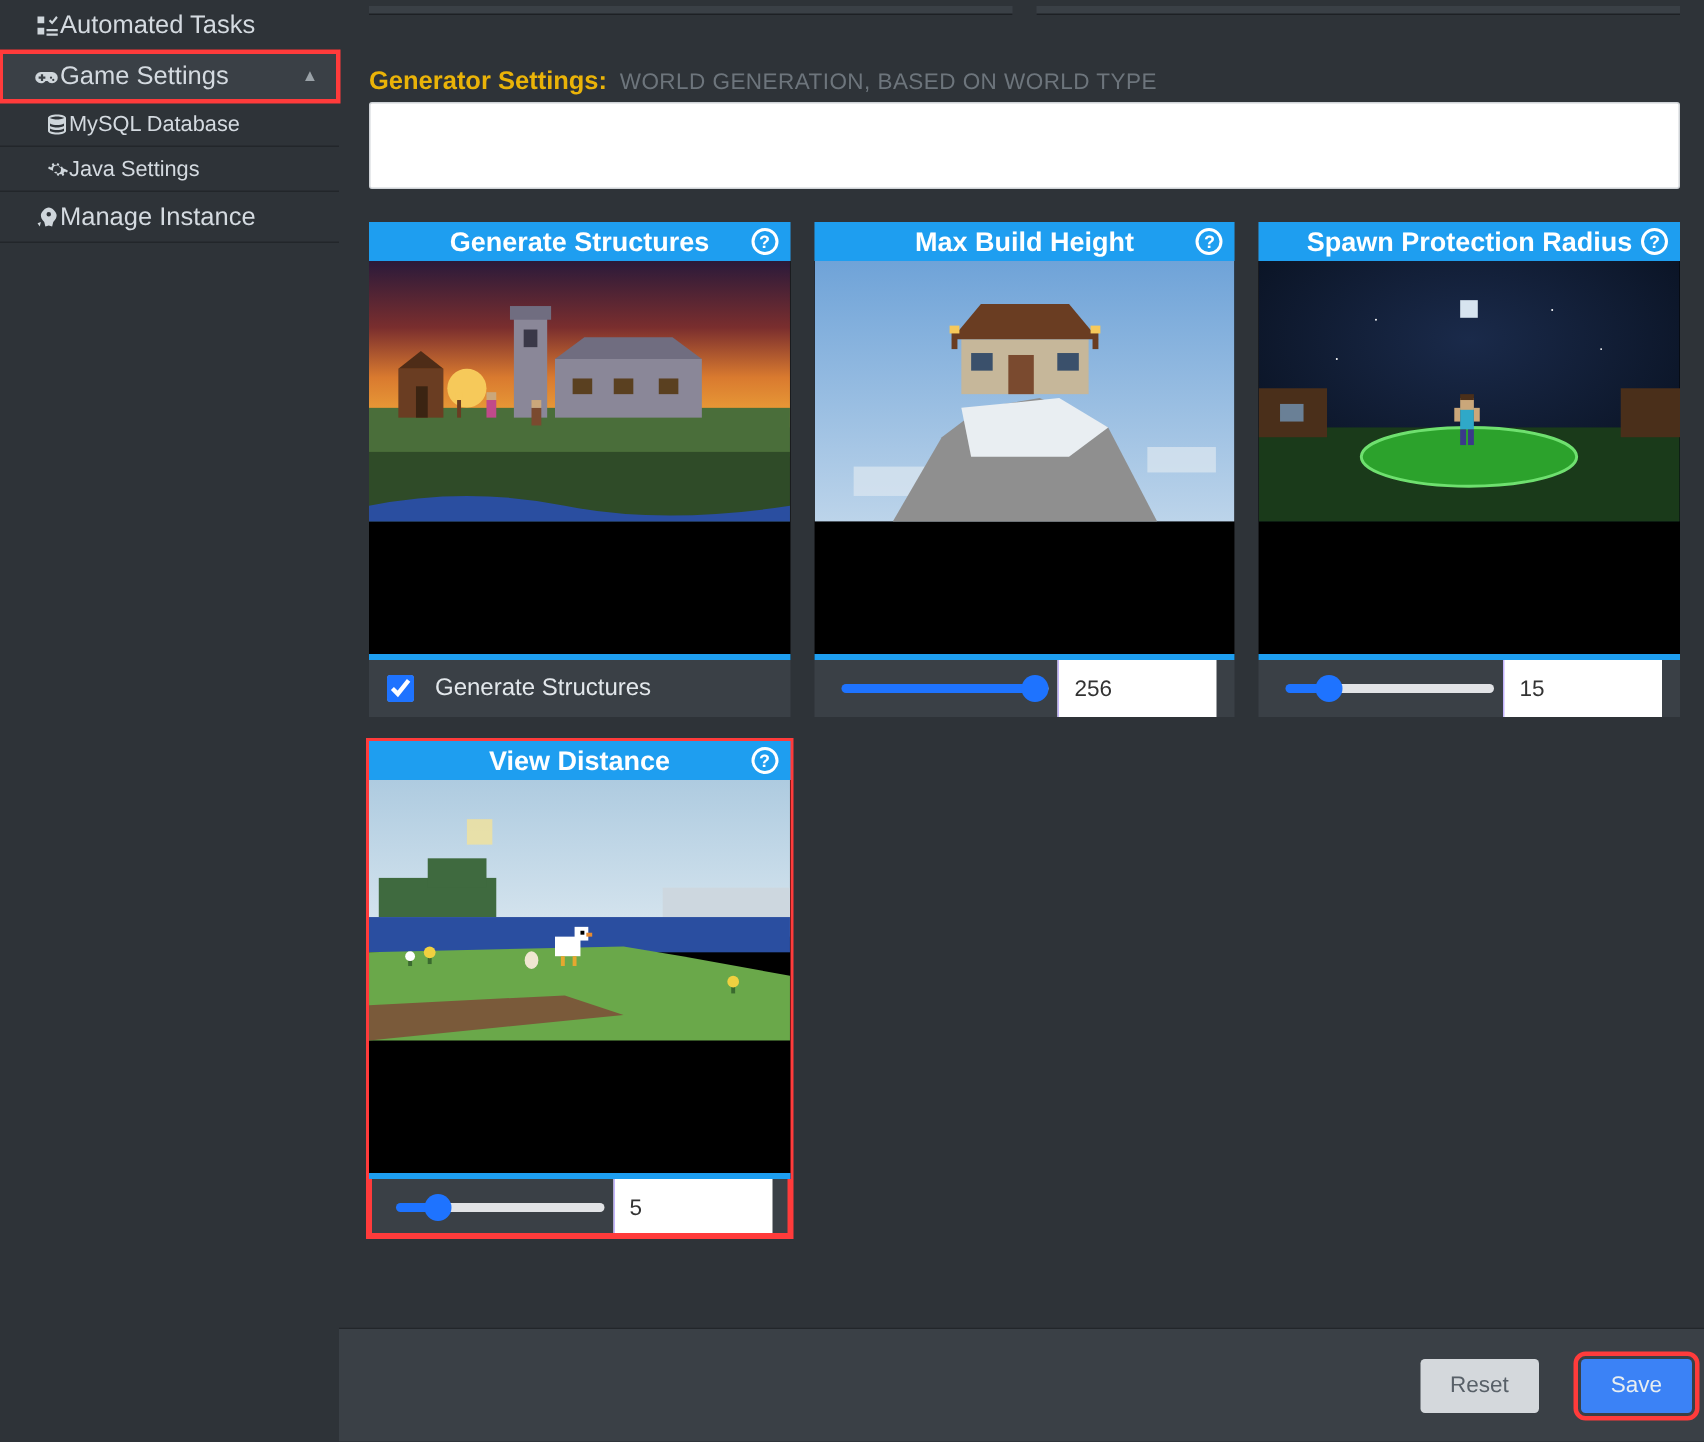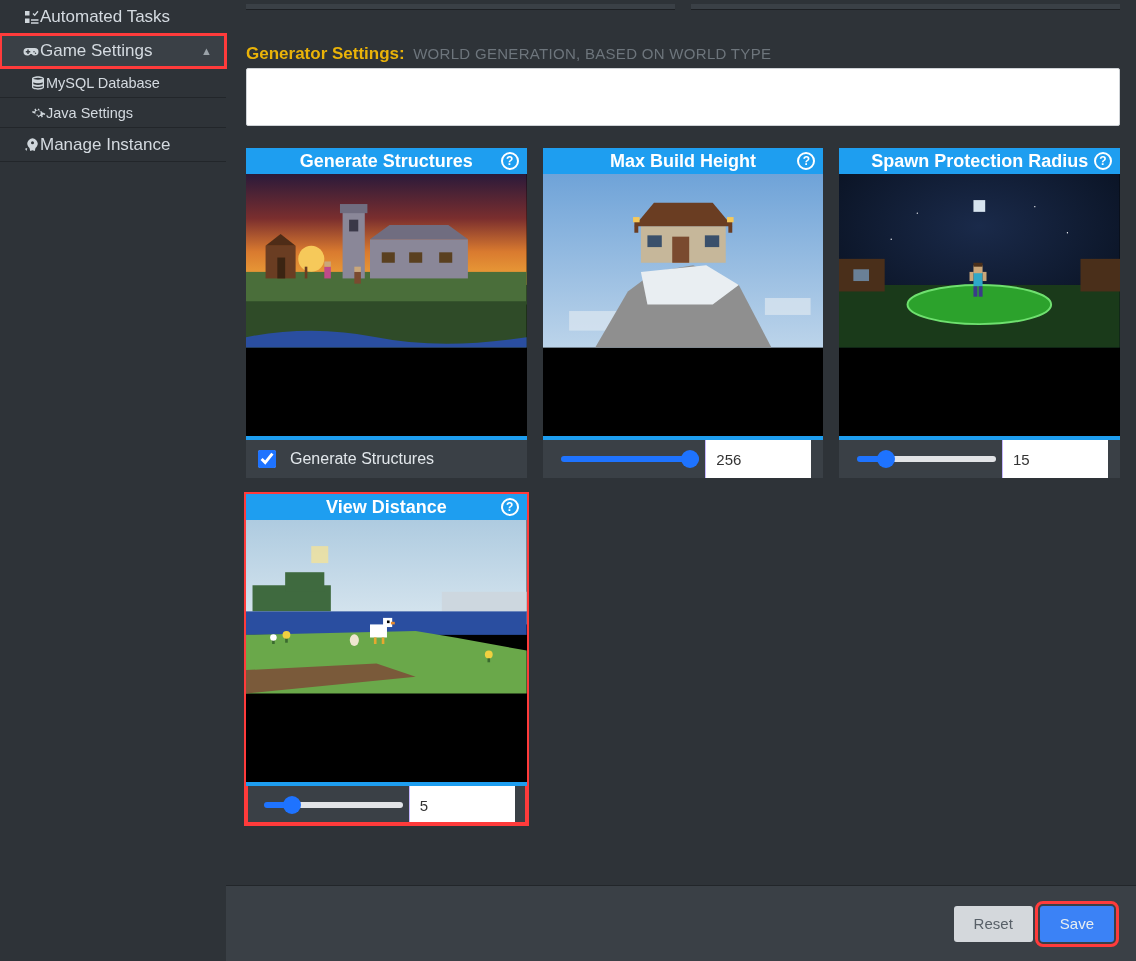--- a/index.html
+++ b/index.html
@@ -36,21 +36,21 @@
   .chk { width:18px; height:18px; accent-color:#1e73ff; }
   .chk-label { font-size:16px; color:#e2e7eb; }
   .slider-row { display:flex; align-items:center; width:100%; gap:0; }
   .slider-box { flex:1; display:flex; align-items:center; padding:0 6px; }
   input[type=range] { width:100%; height:6px; -webkit-appearance:none; background:linear-gradient(to right,#1e73ff var(--p,50%), #e1e3e6 var(--p,50%)); border-radius:3px; outline:none; }
   input[type=range]::-webkit-slider-thumb { -webkit-appearance:none; width:18px; height:18px; background:#1e73ff; border-radius:50%; cursor:pointer; }
   input[type=range]::-moz-range-thumb { width:18px; height:18px; background:#1e73ff; border:none; border-radius:50%; cursor:pointer; }
   .val-box { width:106px; height:38px; background:#fff; display:flex; align-items:center; padding:0 10px; font-size:15px; color:#333; border-left:1px solid #c4b5fd; }
   .card.hl { outline:4px solid #ff3b3b; outline-offset:-2px; }
 
-  .footer { height:76px; background:#3a4046; border-top:1px solid #22262a; display:flex; align-items:center; justify-content:flex-end; padding:0 22px; gap:7px; }
+  .footer { height:76px; background:#3a4046; border-top:1px solid #22262a; display:flex; align-items:center; justify-content:flex-end; padding:0 8px; gap:28px; }
   .btn { height:36px; padding:0 20px; border-radius:3px; font-size:15px; border:none; cursor:pointer; }
   .btn-reset { background:#d4d8dc; color:#586068; }
   .btn-save { background:#3b82f6; color:#e8eef1; }
   .btn-save.hl { outline:3px solid #ff3b3b; outline-offset:2px; }
 
   
   .scene-pad { position:absolute; inset:0; }
 </style>
 </head>
 <body>

